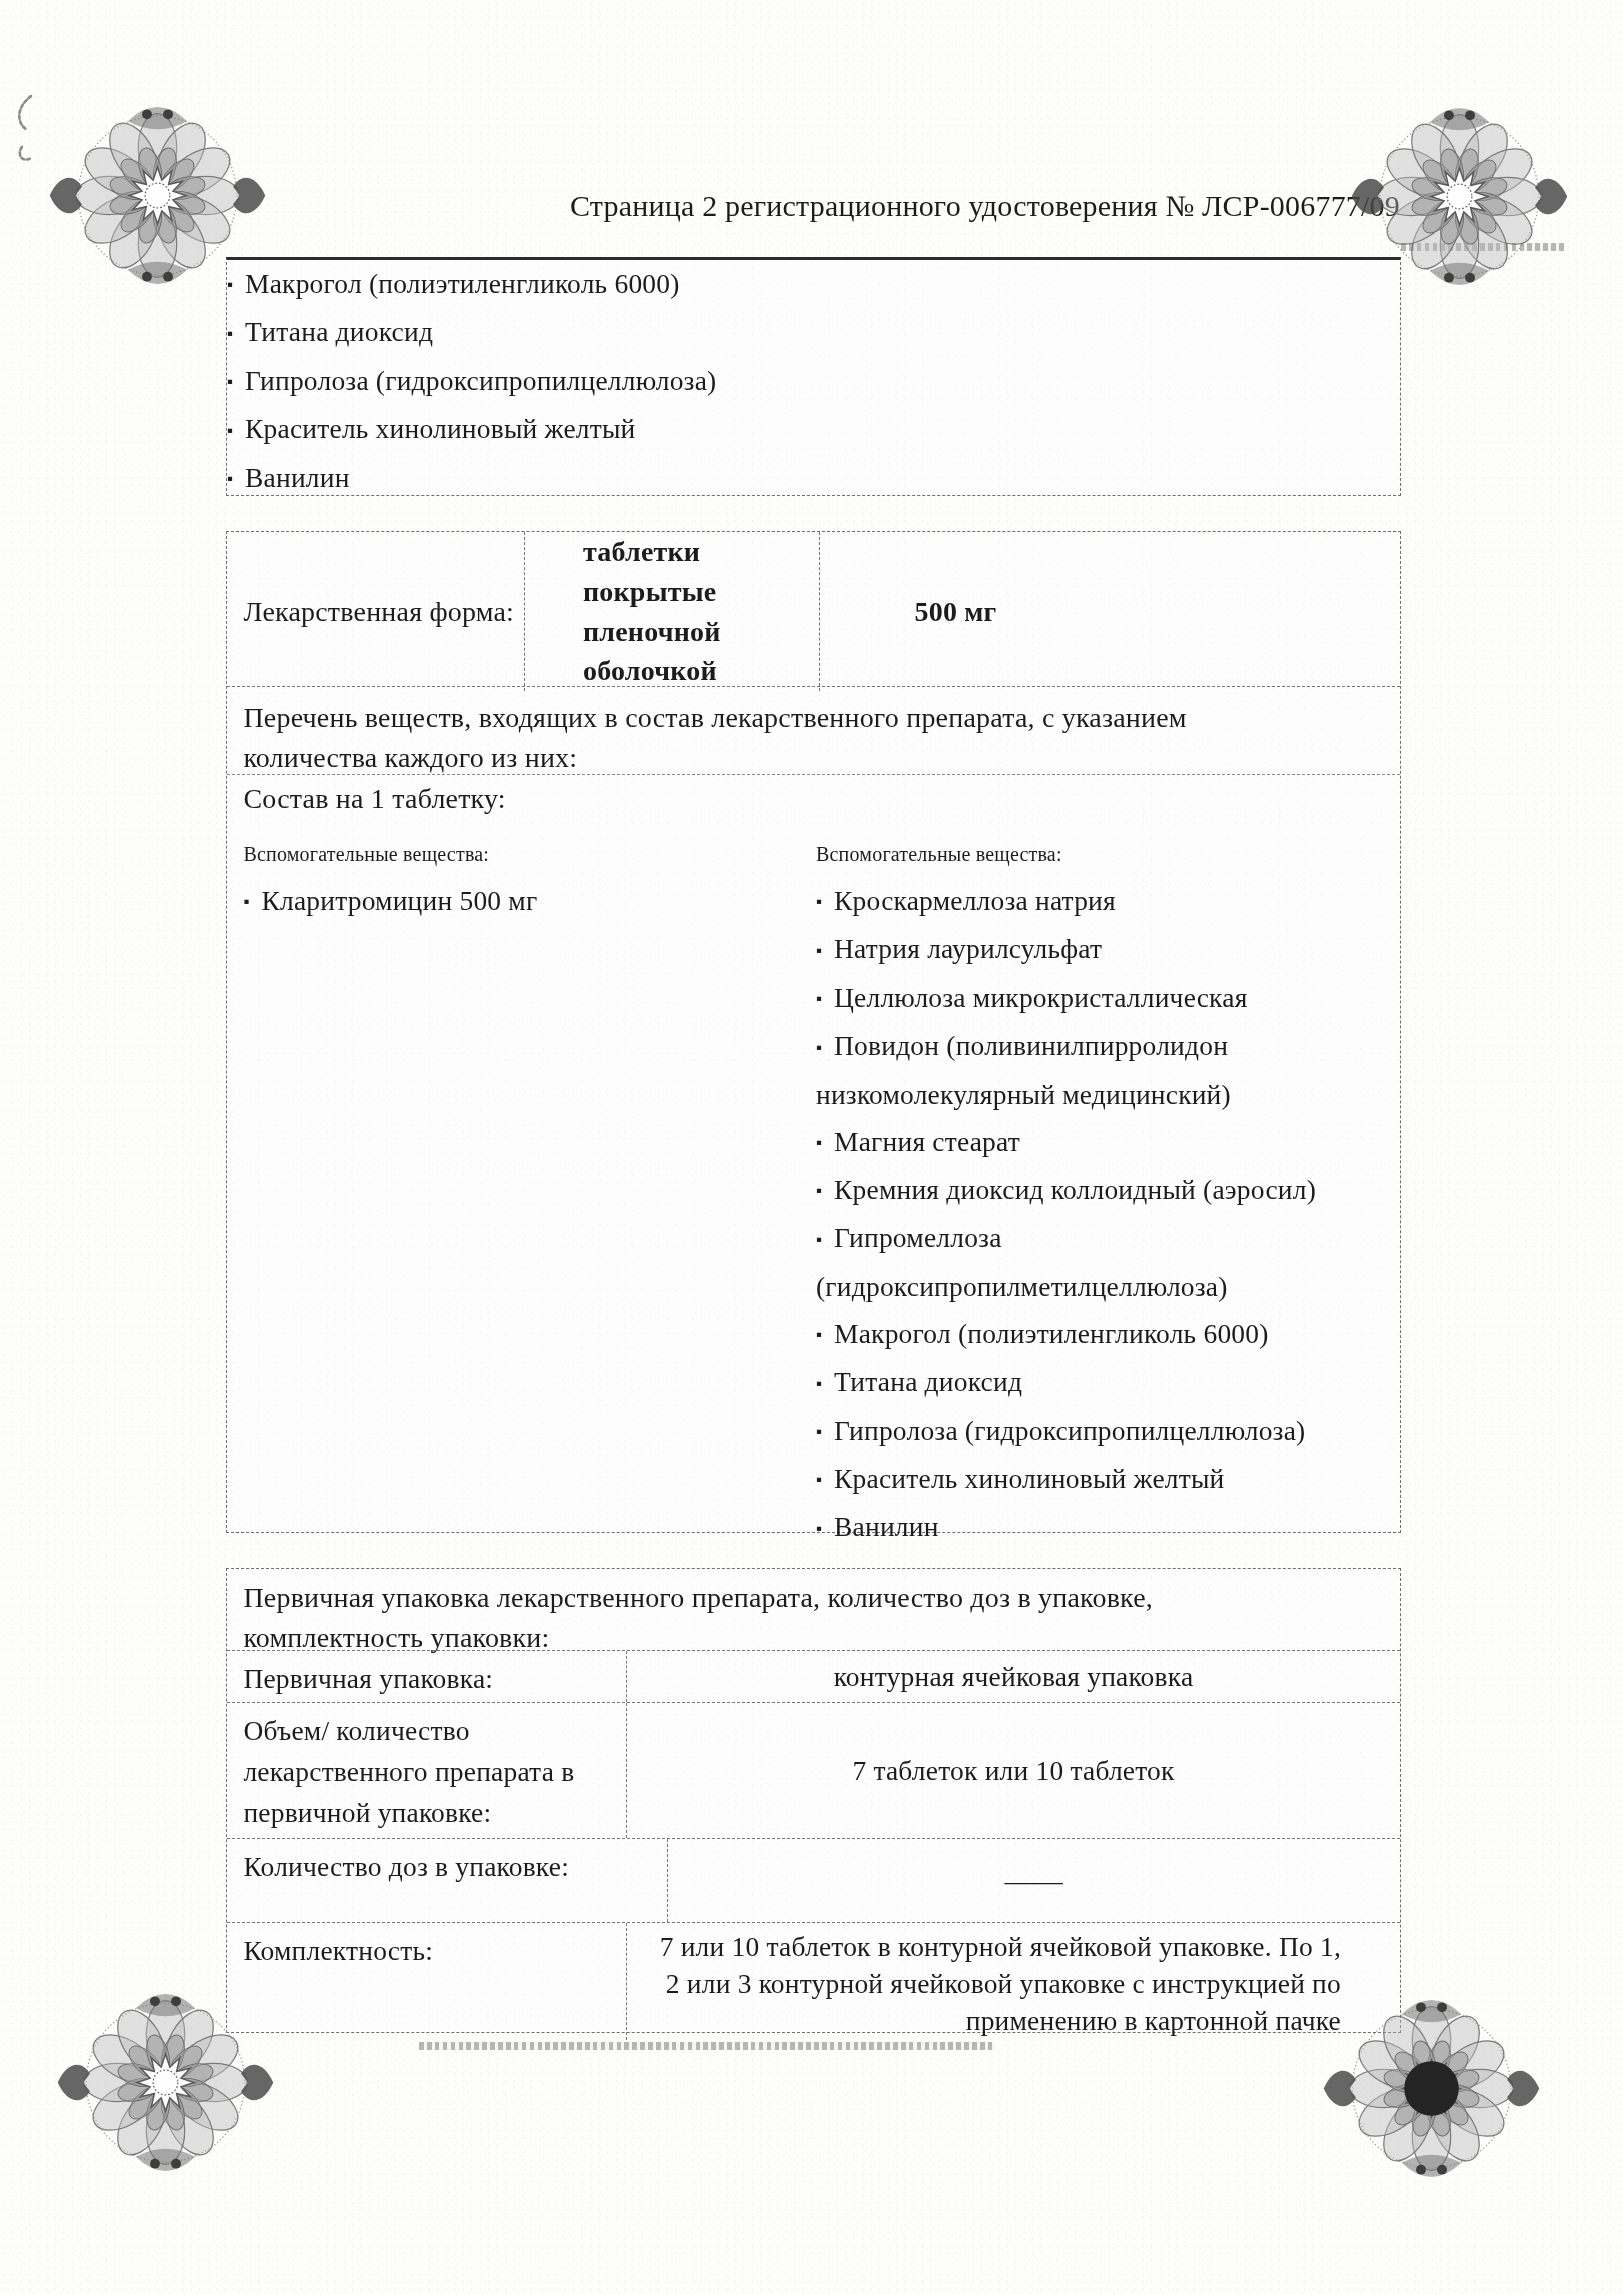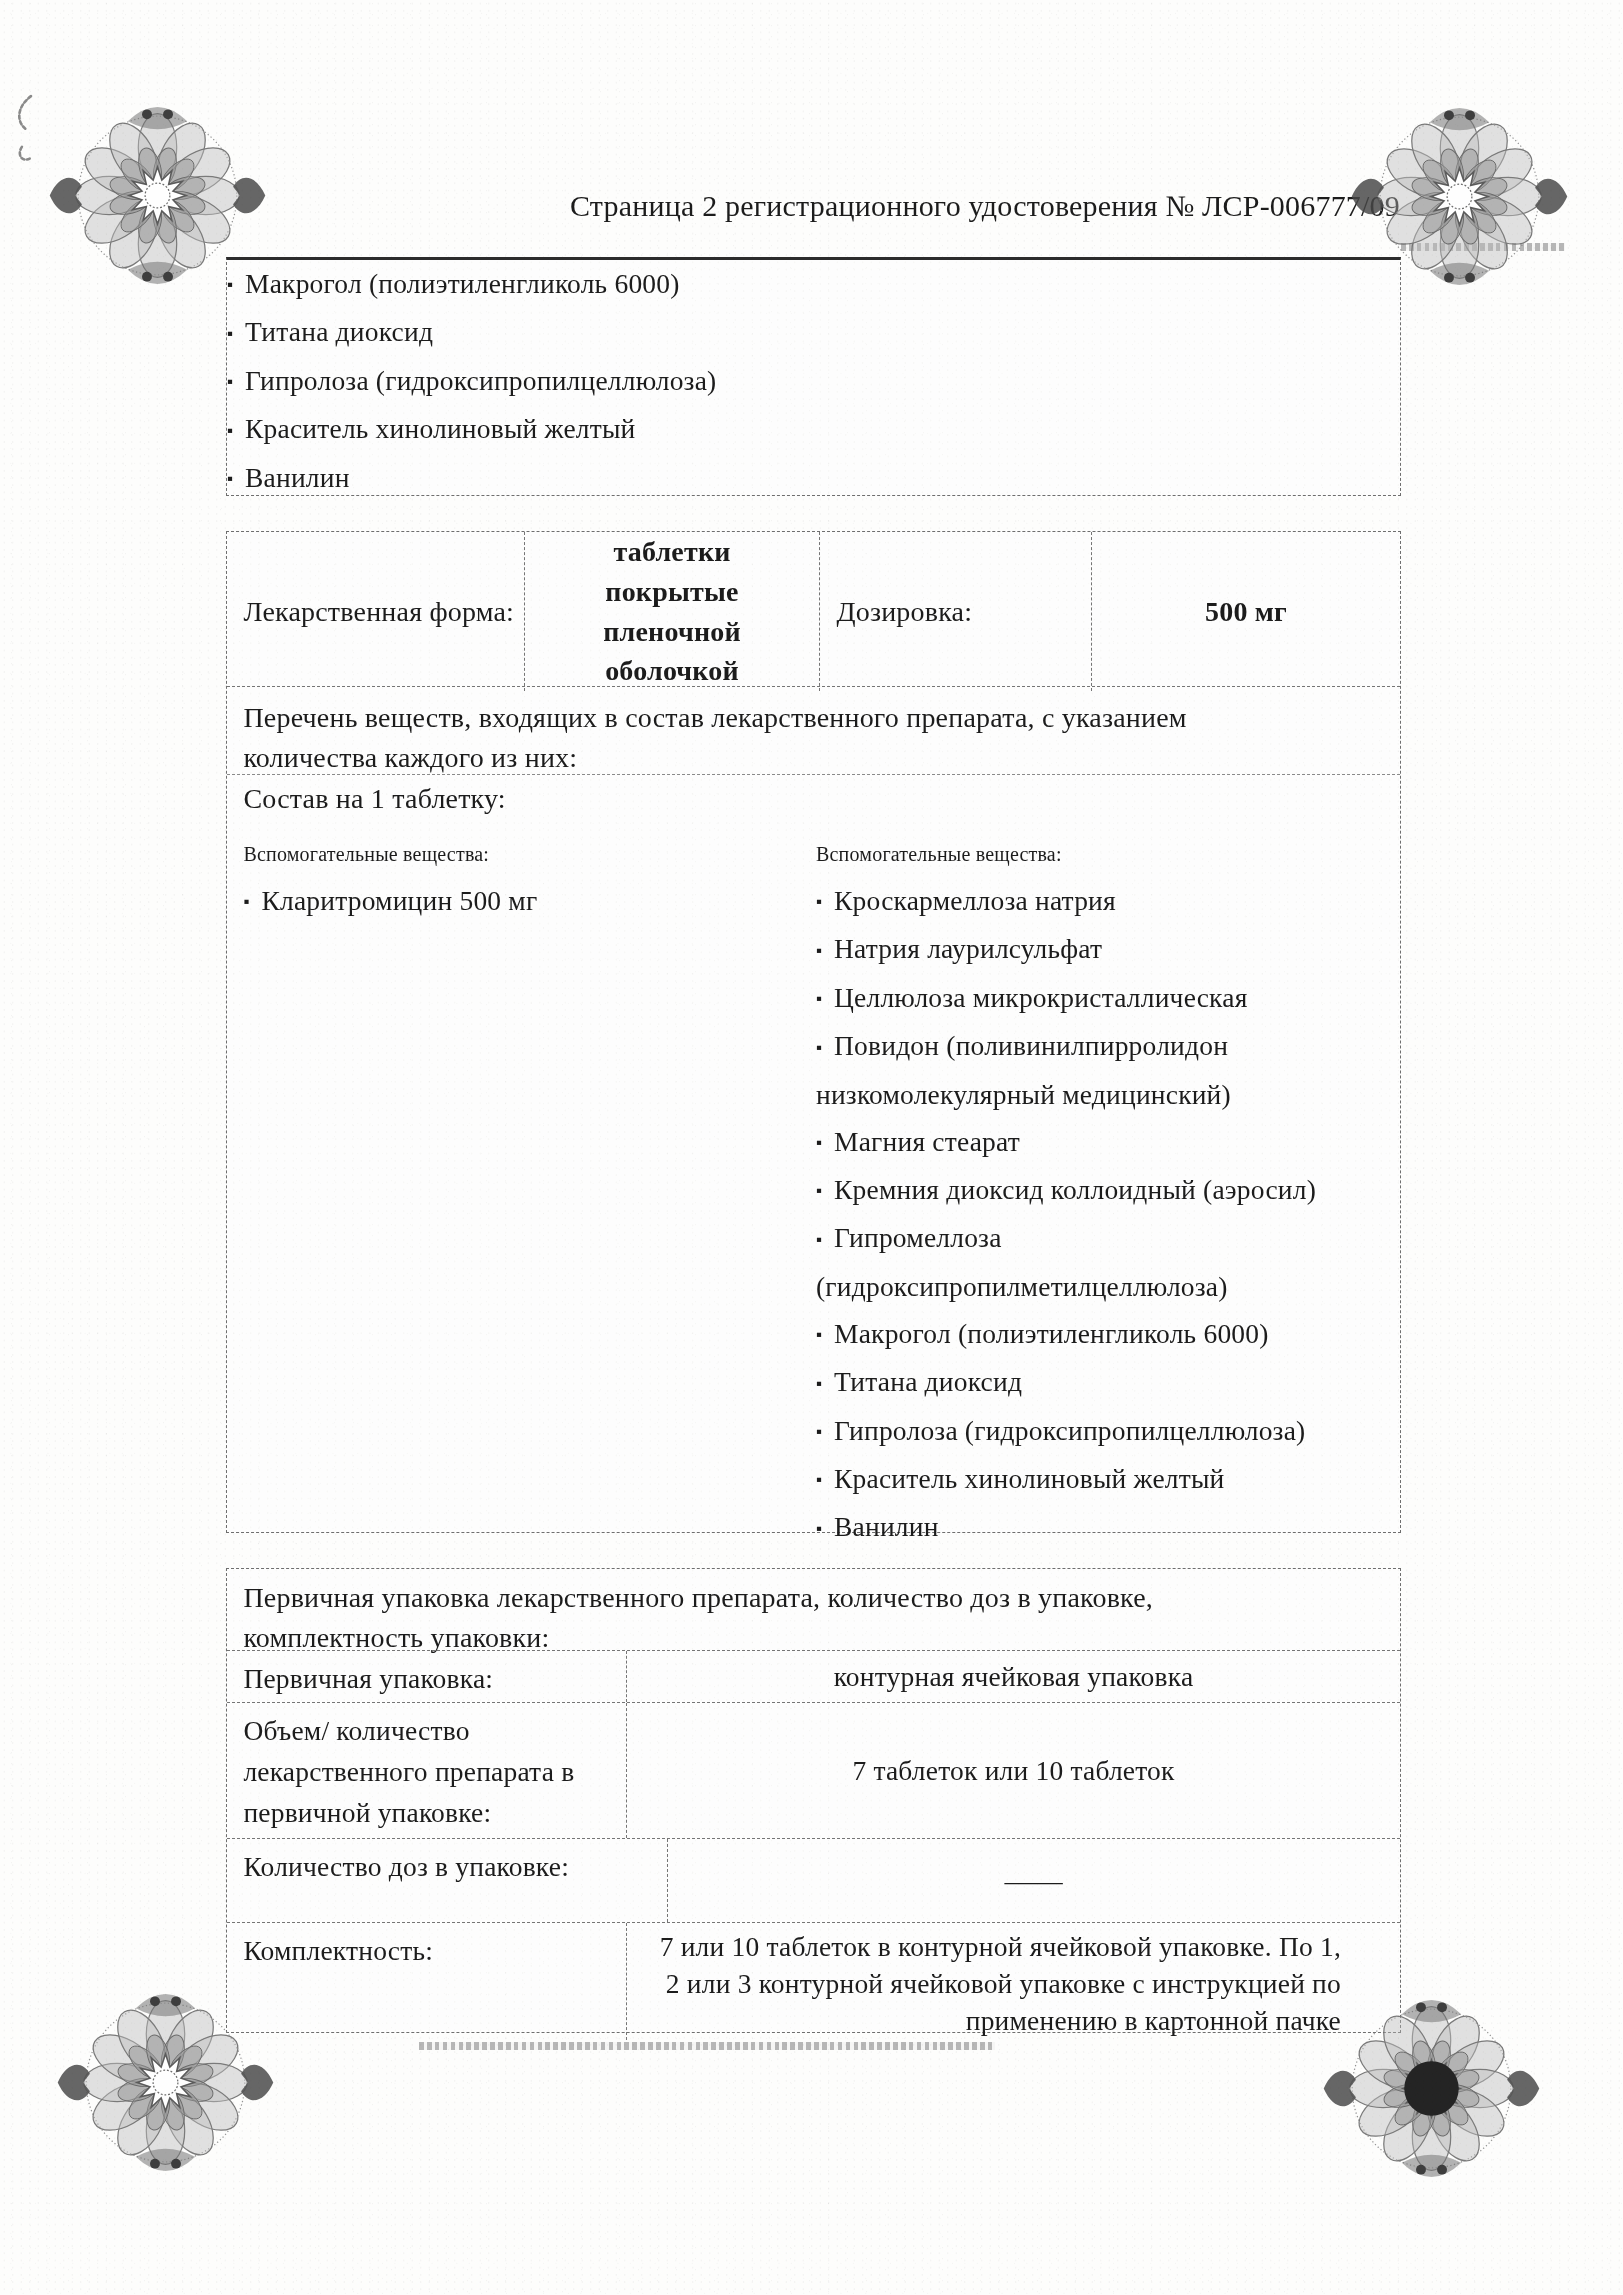--- a/index.html
+++ b/index.html
@@ -39,21 +39,21 @@
   ul.blist li{line-height:47px;}
   ul.blist li::before{content:"▪";font-size:17px;margin-right:11.8px;vertical-align:2.6px;}
 
   .top-list{padding:9.2px 6.5px 0 588px;}
 
   
   .dose-row{display:grid;grid-template-columns:297px 295px 272px 1fr;height:154px;box-sizing:border-box;}
   .dose-row > div{box-sizing:border-box;display:flex;align-items:center;font-size:28px;}
   .dose-row > div + div{border-left:1.3px dashed #757575;}
   .cell-label{padding-left:16.4px;}
-  .cell-center{justify-content:center;text-align:center;}
+  .cell-center{justify-content:center;text-align:left;}
   .cell-form-value{font-weight:bold;line-height:1.42;padding:0 58px;}
   .cell-dose-value{font-weight:bold;font-size:29.5px;}
 
   .row-intro{border-top:1.3px dashed #757575;box-sizing:border-box;height:88px;
              font-size:28px;line-height:1.45;padding:10.5px 131px 0 16.4px;}
   .row-per-tablet{border-top:1.3px dashed #8a8a8a;box-sizing:border-box;height:49px;
                   font-size:28px;padding:7.9px 0 0 16.4px;}
   .row-composition{display:grid;grid-template-columns:589px 1fr;box-sizing:border-box;
                    height:708px;padding-top:7.9px;}
   .comp-col-left{padding-left:16.4px;}
@@ -168,21 +168,20 @@
         <li>Краситель хинолиновый желтый</li>
         <li>Ванилин</li>
       </ul>
     </div>
 
     <div class="box box-main">
 
       <div class="dose-row">
         <div class="cell-label">Лекарственная форма:</div>
         <div class="cell-center cell-form-value">таблетки покрытые пленочной оболочкой</div>
-        <div class="cell-label">Дозировка:</div>
         <div class="cell-center cell-dose-value">500 мг</div>
       </div>
 
       <div class="row-intro">Перечень веществ, входящих в состав лекарственного препарата, с указанием количества каждого из них:</div>
 
       <div class="row-per-tablet">Состав на 1 таблетку:</div>
 
       <div class="row-composition">
         <div class="comp-col-left">
           <div class="comp-header">Вспомогательные вещества:</div>

